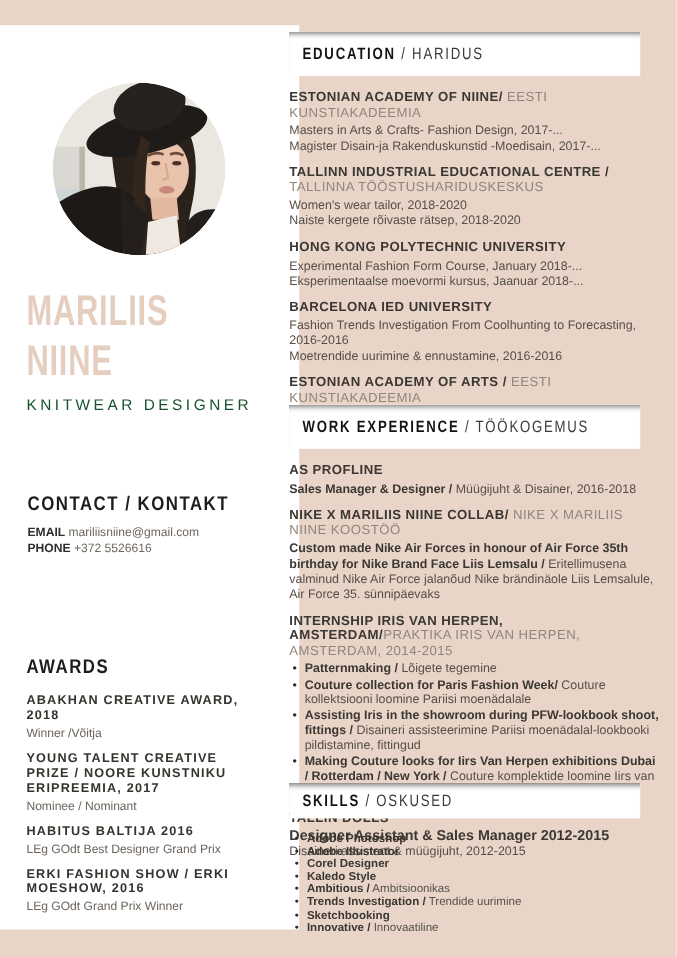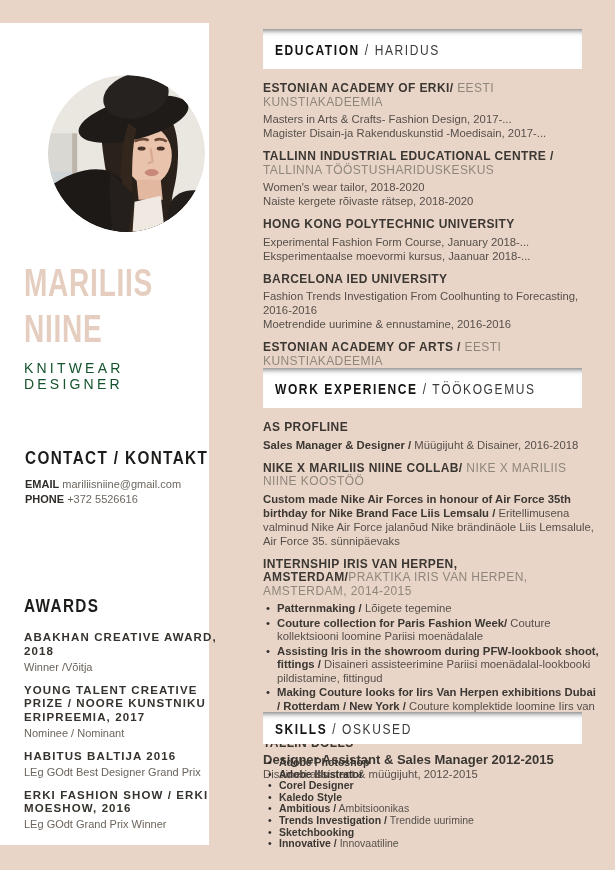--- a/index.html
+++ b/index.html
@@ -1,20 +1,20 @@
 <!DOCTYPE html>
 <html><head>
 <meta charset="utf-8">
 <style>
   html,body{margin:0;padding:0;}
   body{width:615px;height:870px;font-family:"Liberation Sans",sans-serif;}
   .page{position:relative;width:615px;height:870px;background:#e9d5c8;overflow:hidden;}
 
   
-  .left-panel{position:absolute;left:0;top:23px;width:209px;height:822px;background:#ffffff;}
+  .left-panel{position:absolute;left:0;top:23px;width:272px;height:822px;background:#ffffff;}
   .photo{position:absolute;left:48px;top:52px;width:157px;height:157px;border-radius:50%;overflow:hidden;}
   .photo svg{display:block;width:157px;height:157px;}
 
   .condensed{display:inline-block;transform:scaleX(0.8);transform-origin:0 50%;white-space:nowrap;}
 
   .name{position:absolute;left:24px;top:237px;font-size:39px;line-height:46px;font-weight:700;
         letter-spacing:1px;color:#e5cebf;}
   .name .condensed{transform:scaleX(0.72);}
   .job-title{position:absolute;left:24px;top:337px;font-size:14px;letter-spacing:3.2px;color:#14532d;}
 
@@ -154,21 +154,21 @@
 
   <div class="sec sec-edu">
     <div class="section-bar">
       <span class="bar-inner condensed">
         <span class="bar-bold">EDUCATION</span>
         <span class="bar-light">/ HARIDUS</span>
       </span>
     </div>
 
     <div class="entry first">
-      <h3><span class="b">ESTONIAN ACADEMY OF ERKI/</span>
+      <h3><span class="b">ESTONIAN ACADEMY OF NIINE/</span>
           <span class="l">EESTI KUNSTIAKADEEMIA</span></h3>
       <p><span class="line">Masters in Arts &amp; Crafts- Fashion Design, 2017-...</span><br>
          <span class="line">Magister Disain-ja Rakenduskunstid -Moedisain, 2017-...</span></p>
     </div>
 
     <div class="entry">
       <h3><span class="b">TALLINN INDUSTRIAL EDUCATIONAL CENTRE /</span>
           <span class="l">TALLINNA TÖÖSTUSHARIDUSKESKUS</span></h3>
       <p><span class="line">Women's wear tailor, 2018-2020</span><br>
          <span class="line">Naiste kergete rõivaste rätsep, 2018-2020</span></p>

